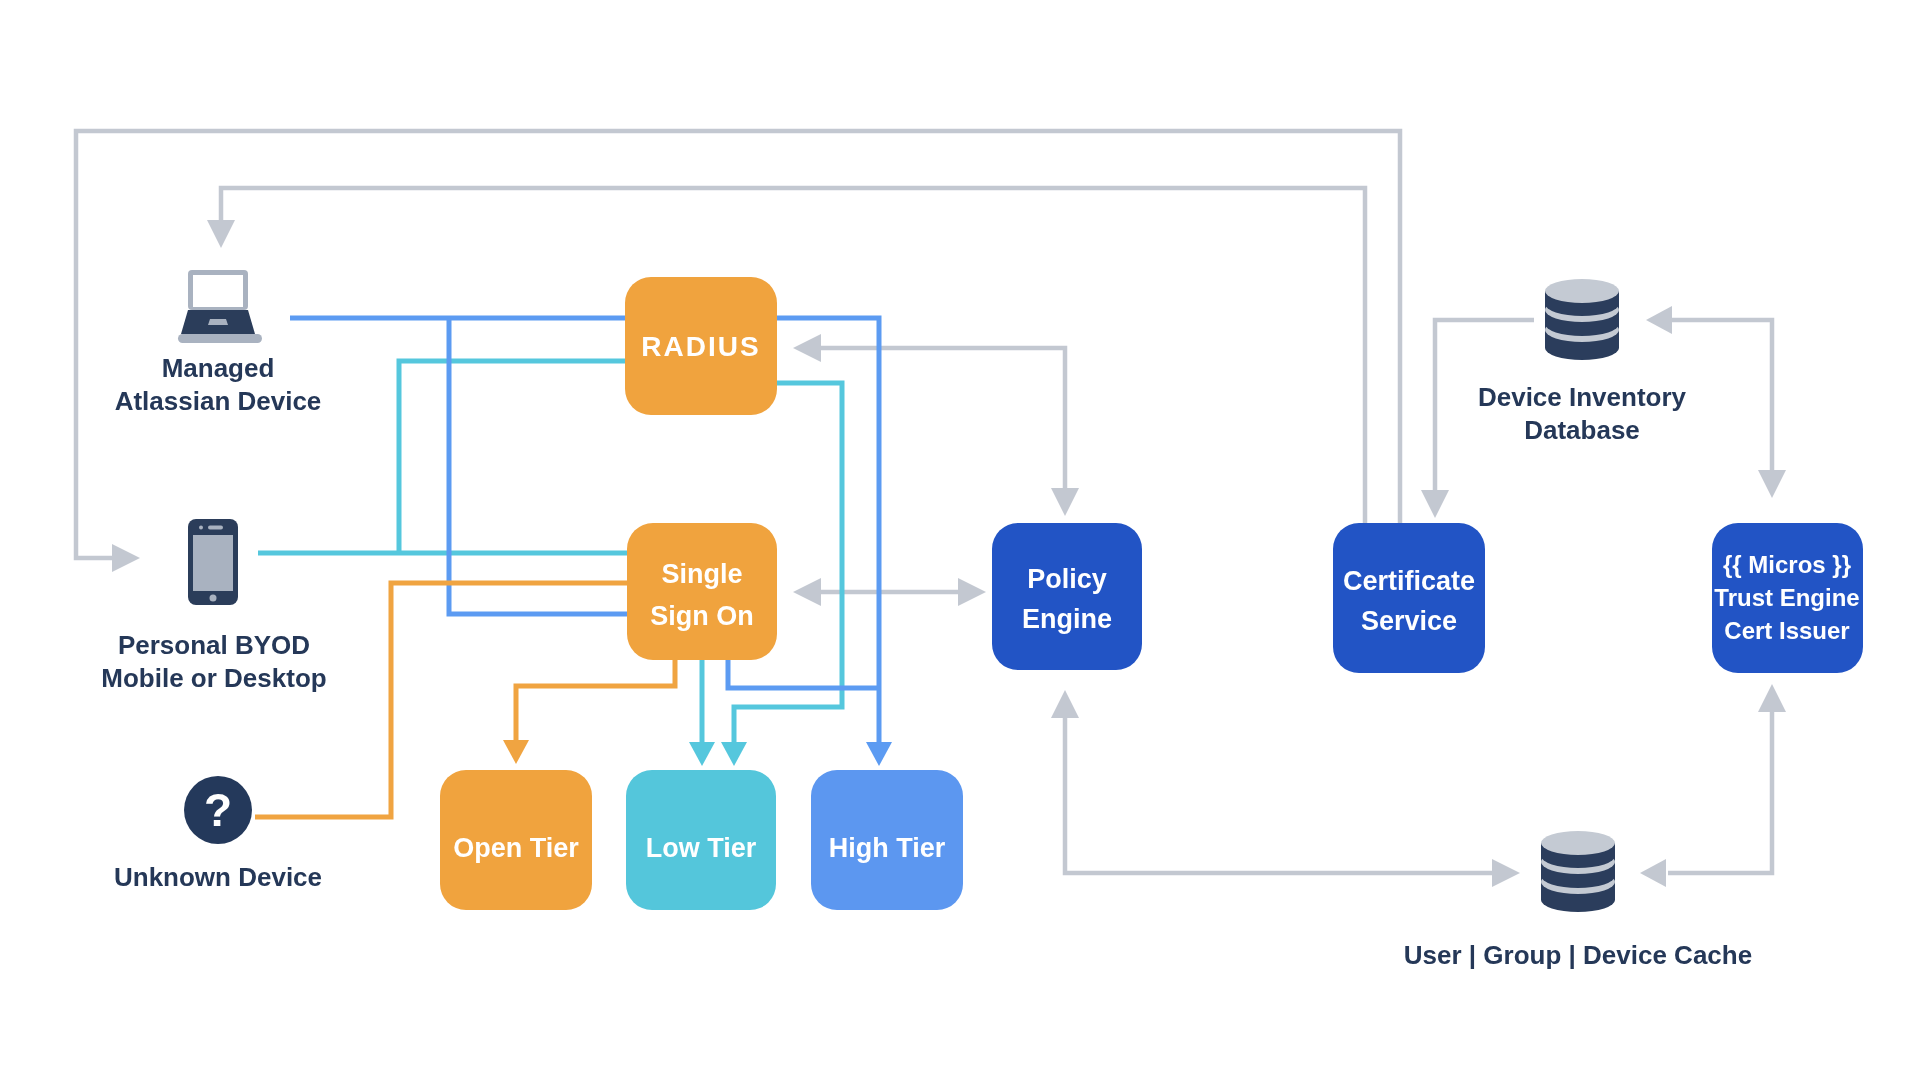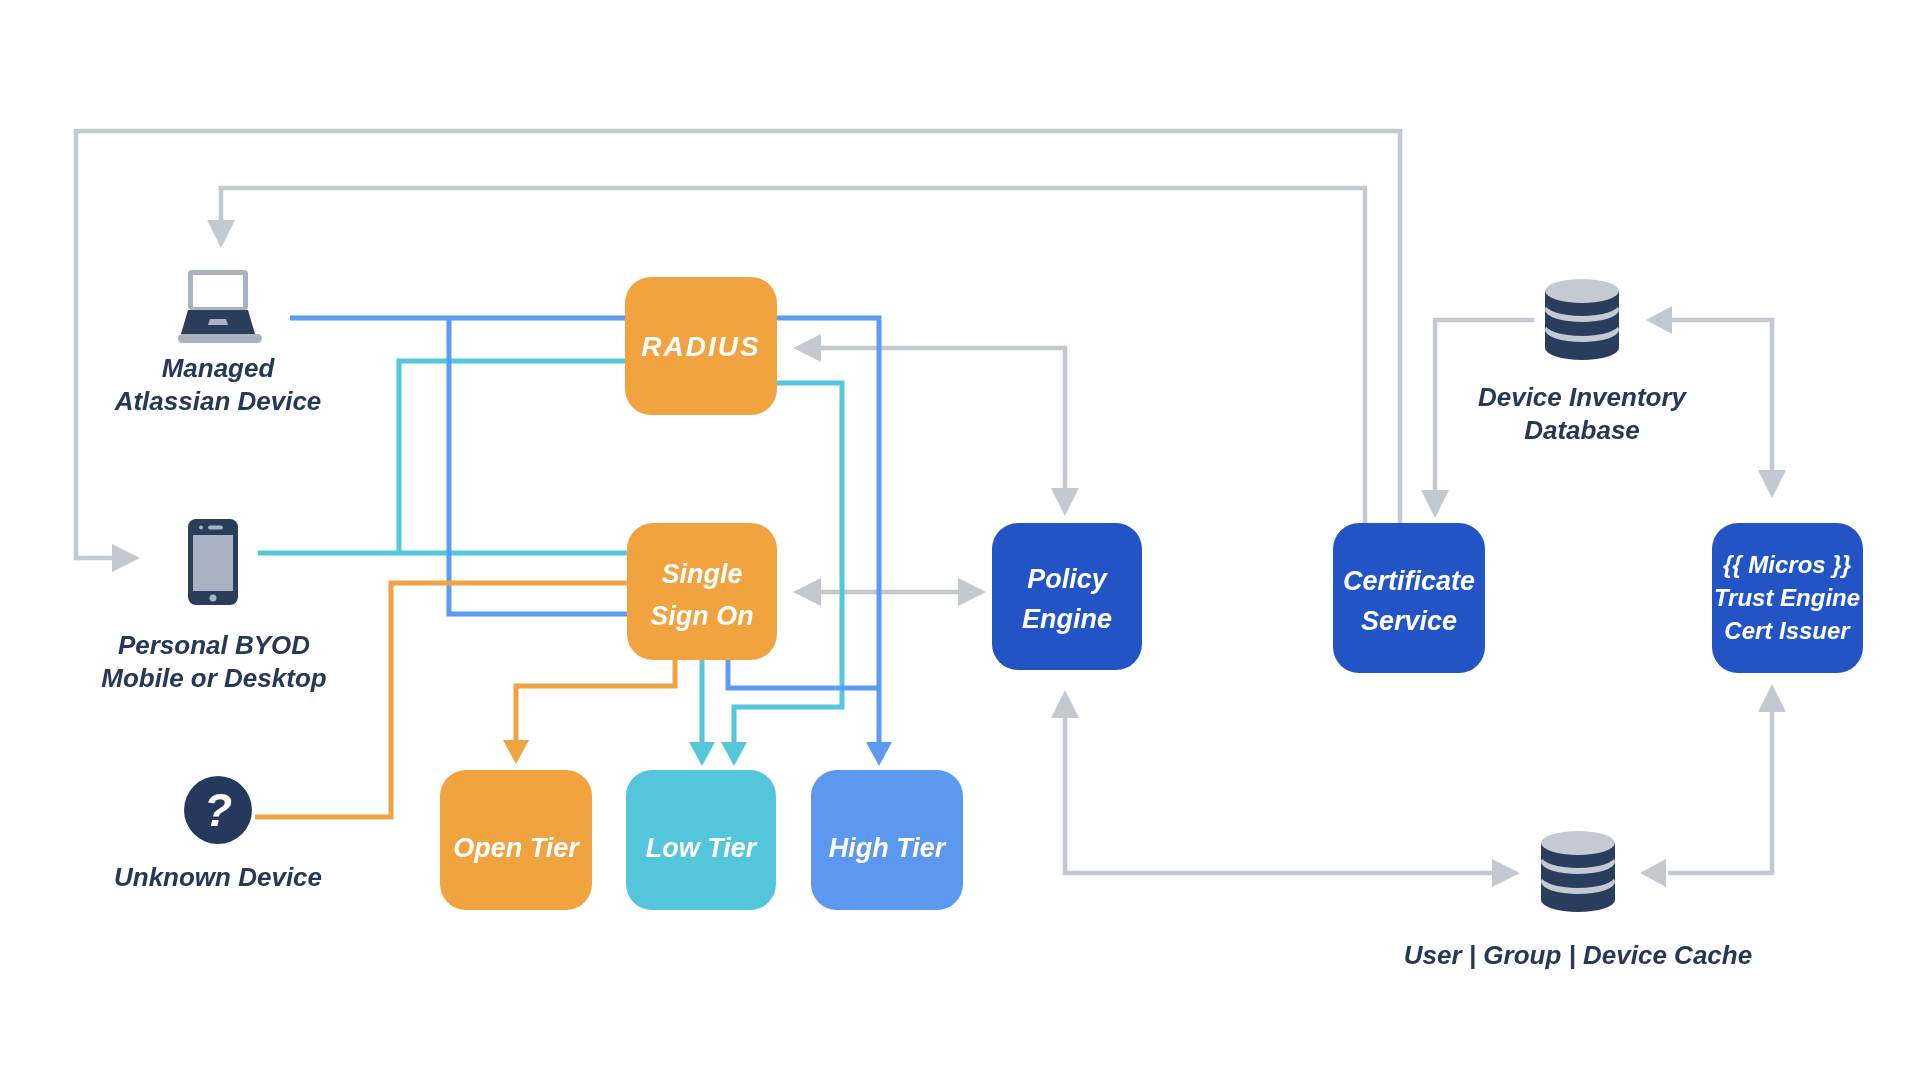--- a/index.html
+++ b/index.html
@@ -1,17 +1,17 @@
 <!DOCTYPE html>
 <html><head>
 <meta charset="utf-8">
 <style>
   html,body{margin:0;padding:0;background:#ffffff;}
   body{font-family:"Liberation Sans","DejaVu Sans",sans-serif;}
-  .canvas-wrap{width:1920px;height:1080px;background:#ffffff;overflow:hidden;font-style:italic;}
+  .canvas-wrap{width:1920px;height:1080px;background:#ffffff;overflow:hidden;}
   svg text{font-family:"Liberation Sans","DejaVu Sans",sans-serif;}
   .node-label{fill:#ffffff;font-weight:600;}
   .device-label{fill:#253858;font-weight:600;}
   .conn{fill:none;}
   .conn-gray{stroke:#c3c8d1;stroke-width:4.5;}
   .conn-blue{stroke:#5c9bf2;stroke-width:5;}
   .conn-cyan{stroke:#55c7dd;stroke-width:5;}
   .conn-orange{stroke:#f0a441;stroke-width:5;}
   .head-gray{fill:#c3c8d1;}
   .head-blue{fill:#5c9bf2;}

